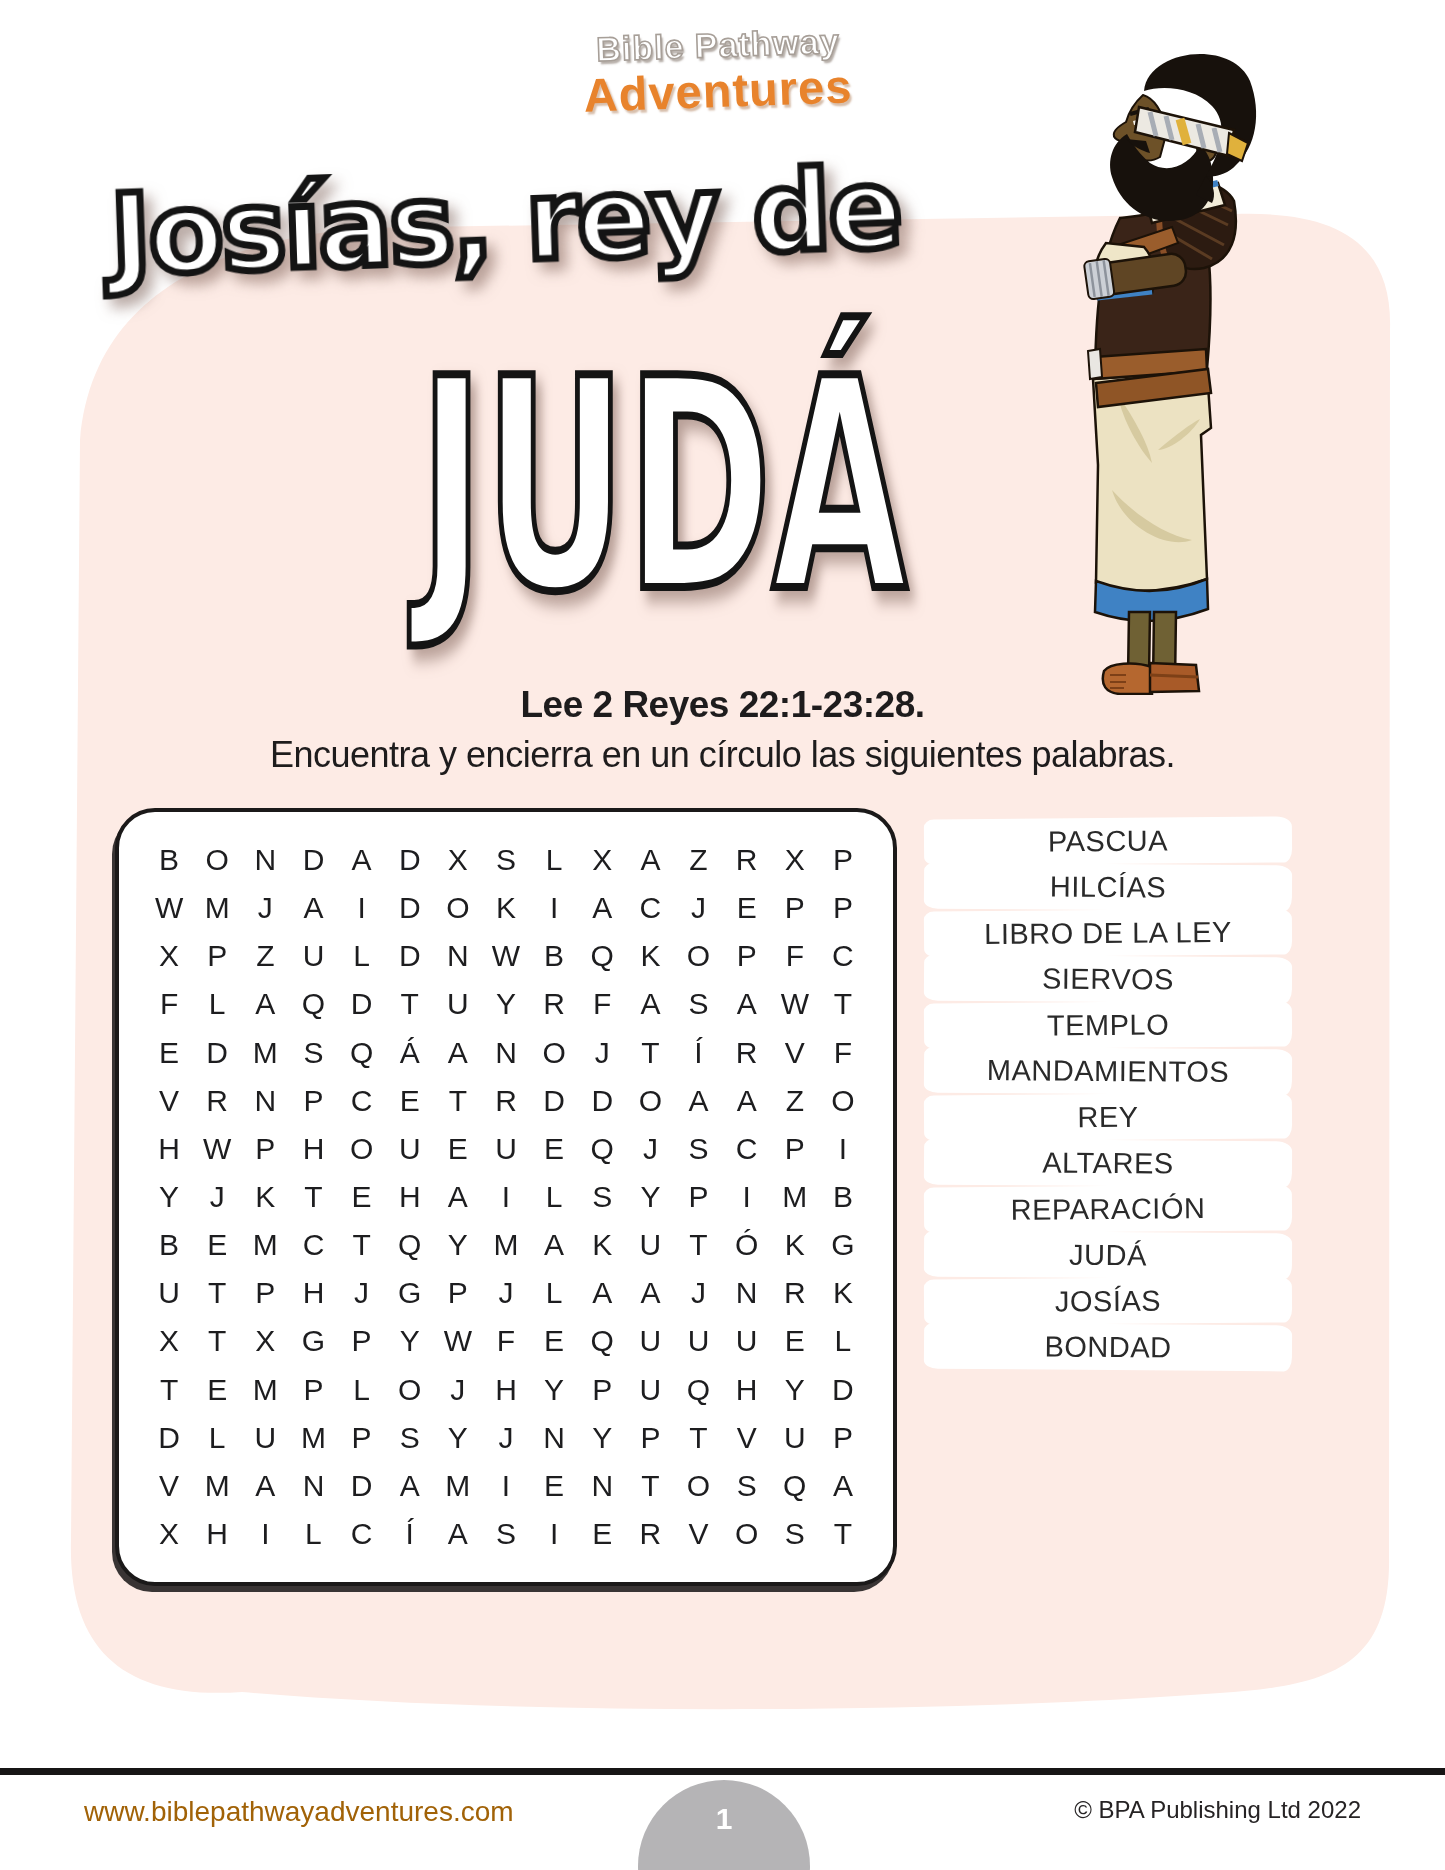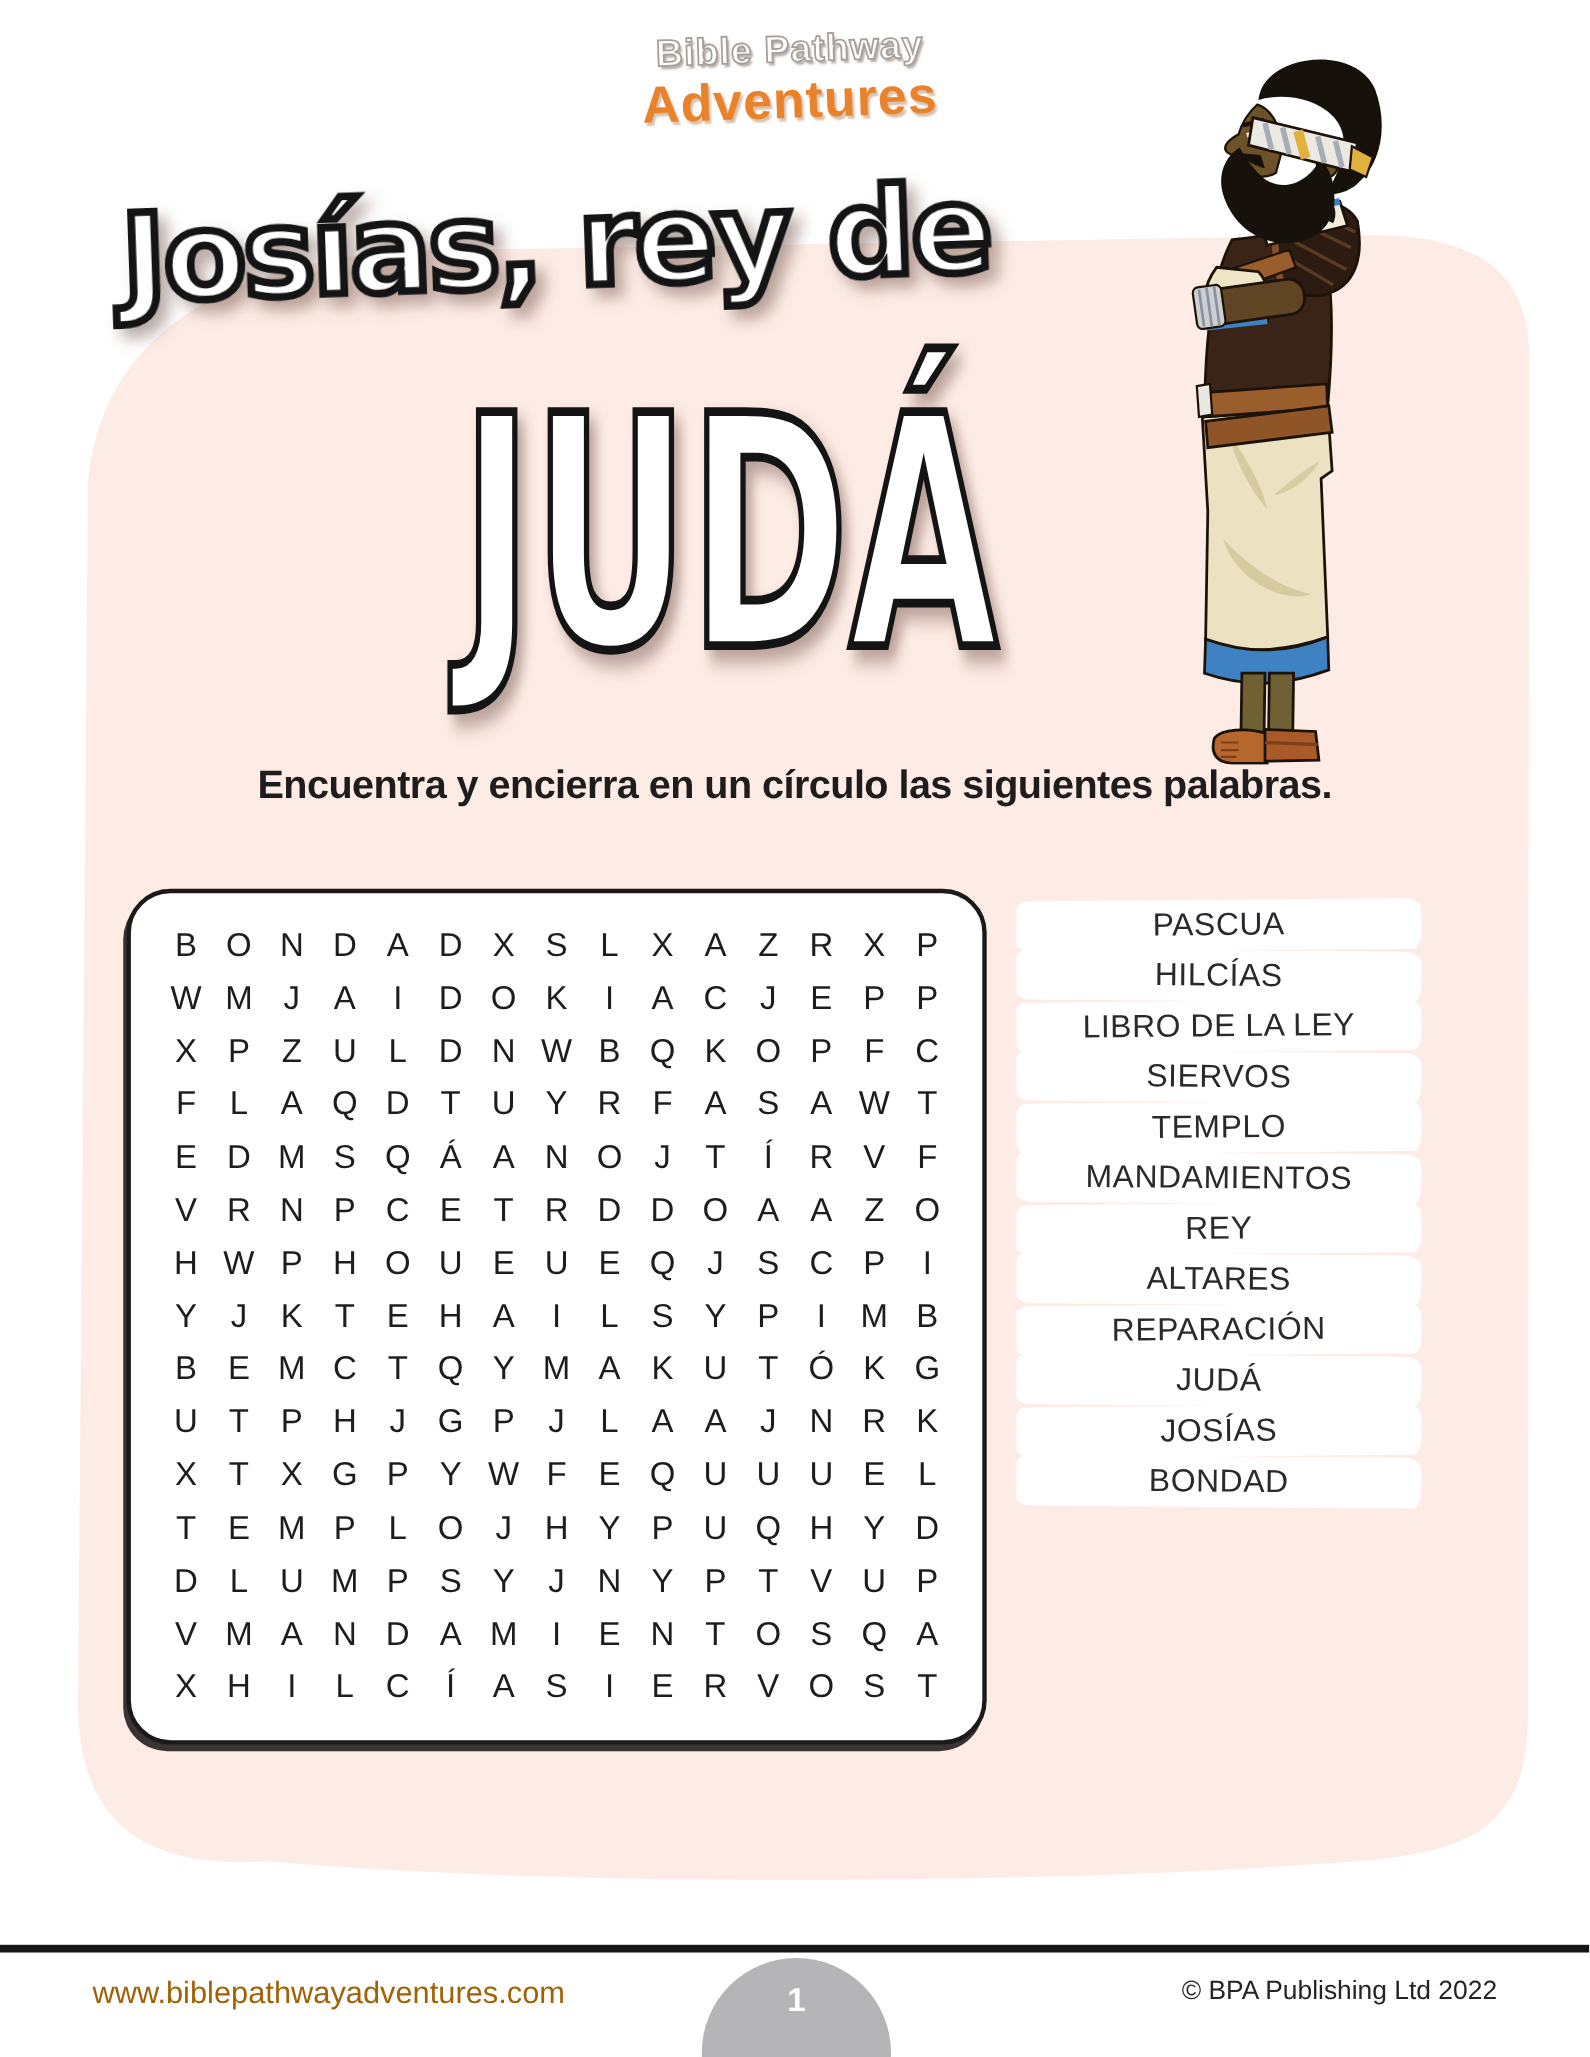--- a/index.html
+++ b/index.html
@@ -38,21 +38,21 @@
     position:absolute;left:295px;top:338px;width:620px;z-index:2;
     text-align:center;font-weight:bold;font-size:292px;line-height:1.02;
     color:#ffffff;-webkit-text-stroke:8px #141414;
     filter:drop-shadow(10px 11px 8px rgba(115,85,75,.5));
     transform:scaleX(.60);transform-origin:50% 0;
     font-family:"DejaVu Sans", sans-serif;
   }
   
   .instructions{position:absolute;left:0;top:684px;width:1445px;text-align:center;z-index:2;color:#1e1c1d;}
   .instr-1{font-size:37px;font-weight:bold;letter-spacing:-0.5px;}
-  .instr-2{font-size:36px;font-weight:bold;letter-spacing:-0.5px;margin-top:8px;text-align:center;}
+  .instr-2{font-size:36px;font-weight:normal;letter-spacing:-0.5px;margin-top:8px;text-align:center;}
   
   .grid-box{
     position:absolute;left:115px;top:808px;width:782px;height:778px;z-index:2;
     background:#ffffff;border:4px solid #1b1919;border-radius:40px;
     box-shadow:-3px 6px 0 rgba(35,32,32,.9);
     box-sizing:border-box;padding:24px 26px;
   }
   .grid{
     display:grid;width:100%;height:100%;
     grid-template-columns:repeat(15,1fr);
@@ -173,20 +173,21 @@
     <path d="M144,56 C148,14 232,4 250,46 C262,78 256,112 236,130 C228,139 214,143 206,141 C224,110 227,87 212,71 C194,52 162,50 144,56 Z" fill="#17110c"></path>
     <path d="M206,141 C214,150 216,160 212,168 L196,160 C200,152 203,146 206,141 Z" fill="#17110c"></path>
 
     <path d="M139,72 L234,95 L229,121 L135,97 Z" fill="#ece9e2" stroke="#1c1208" stroke-width="2.5"></path>
     <path d="M150,77 L156,101 M166,81 L172,105 M198,89 L204,113 M214,93 L220,117" stroke="#a8adb5" stroke-width="5"></path>
     <path d="M180,84 L187,109" stroke="#e0b13c" stroke-width="9"></path>
     <path d="M229,98 L248,108 L242,126 L227,119 Z" fill="#e0b13c" stroke="#1c1208" stroke-width="2"></path>
   </svg>
 
   <div class="instructions">
+    <div class="instr-1">Lee 2 Reyes 22:1-23:28.</div>
     <div class="instr-2">Encuentra y encierra en un círculo las siguientes palabras.</div>
   </div>
 
   <div class="grid-box">
     <div class="grid" id="letter-grid">
         <div class="cell">B</div>
         <div class="cell">O</div>
         <div class="cell">N</div>
         <div class="cell">D</div>
         <div class="cell">A</div>

